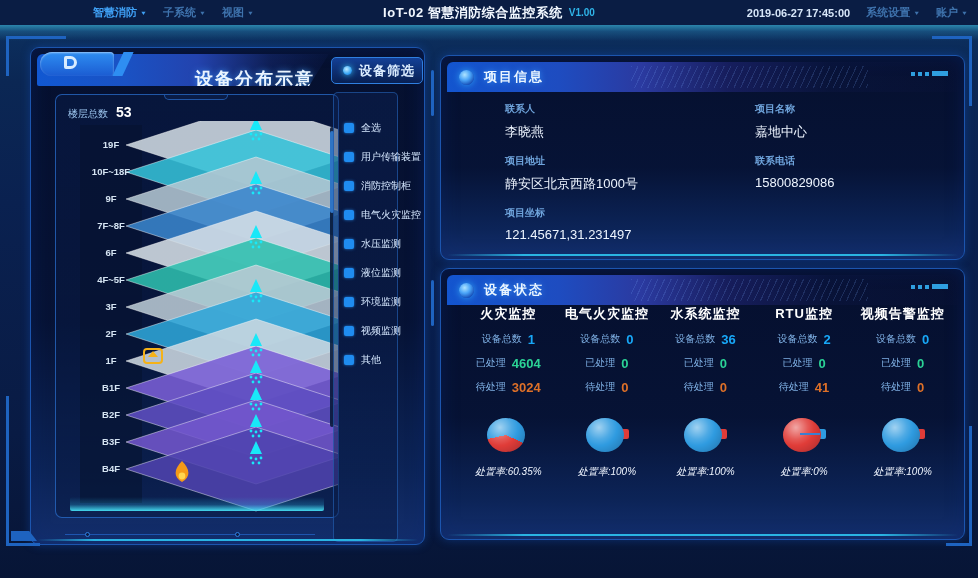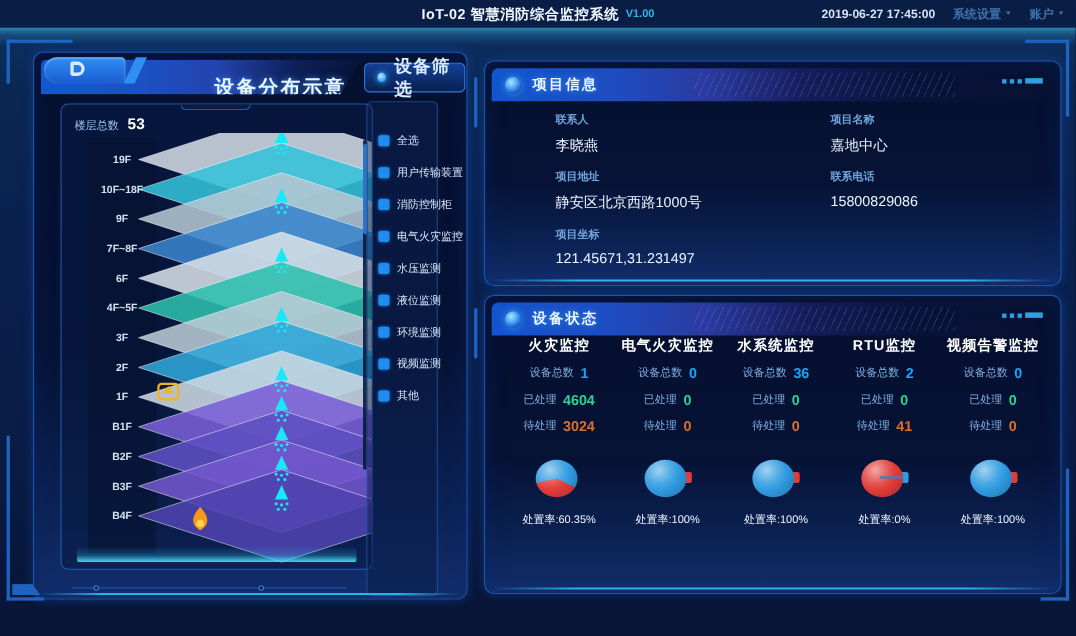--- a/index.html
+++ b/index.html
@@ -49,21 +49,21 @@
     background:linear-gradient(90deg,#1158d2 0%,#1a52c4 30%,#2343ae 55%,rgba(26,48,130,.45) 80%,rgba(12,26,74,.25) 100%);
     clip-path:polygon(0 0,100% 0,calc(100% - 20px) 100%,0 100%);}
   .lp-logo{position:absolute;left:9px;top:4px;width:74px;height:24px;border-radius:12px 4px 4px 12px;
     background:linear-gradient(180deg,#2e8ef2 0%,#1b5cd2 100%);box-shadow:inset 0 1px 2px rgba(255,255,255,.5);}
   .lp-logo .d{position:absolute;left:24px;top:4px;width:13px;height:13px;border:3px solid #d8ecff;border-radius:3px 10px 10px 3px;}
   .lp-logo .slash{position:absolute;right:-14px;top:0;width:10px;height:24px;background:#2e8ef2;transform:skewX(-25deg);}
   .lp-title{position:absolute;left:158px;top:13px;font-size:18px;font-weight:bold;color:#eaf5ff;letter-spacing:2px;text-shadow:0 0 6px rgba(60,160,255,.8);}
   .filter-tab{position:absolute;left:300px;top:9px;width:92px;height:27px;border:1px solid #2f7fe0;border-radius:5px;
     background:linear-gradient(180deg,rgba(22,72,168,.85),rgba(10,38,96,.7));display:flex;align-items:center;gap:7px;padding-left:11px;cursor:pointer;}
   .filter-dot{width:9px;height:9px;border-radius:50%;background:radial-gradient(circle at 40% 35%,#bfeaff,#35a6f5 60%,#1a5ad0);box-shadow:0 0 6px #35c1f0;}
-  .filter-tab span{font-size:16px;color:#dcedff;font-weight:bold;letter-spacing:1px;}
+  .filter-tab span{font-size:13px;color:#dcedff;font-weight:bold;letter-spacing:1px;}
   .building-box{position:absolute;left:24px;top:46px;width:284px;height:424px;border:1px solid rgba(42,110,205,.75);border-radius:7px;
     background:linear-gradient(180deg,rgba(12,34,84,.35),rgba(8,24,62,.5));overflow:hidden;}
   .building-box .toptab{position:absolute;left:108px;top:-1px;width:64px;height:6px;background:#0a1c46;border:1px solid rgba(42,110,205,.7);border-top:none;border-radius:0 0 5px 5px;}
   .floor-total{position:absolute;left:12px;top:9px;display:flex;align-items:baseline;gap:8px;z-index:5;}
   .floor-total .lab{font-size:10px;color:#9cc5ee;}
   .floor-total .val{font-size:14px;font-weight:bold;color:#fff;}
   .bsvg{position:absolute;left:0;top:26px;}
   .bscroll{position:absolute;right:4px;top:32px;width:4px;height:300px;background:rgba(8,24,56,.9);border-radius:2px;}
   .bscroll .thumb{position:absolute;left:0;top:4px;width:4px;height:82px;background:#2f74c4;border-radius:2px;cursor:grab;}
   .platform{position:absolute;left:14px;right:14px;bottom:6px;height:14px;border-radius:2px;
@@ -90,28 +90,42 @@
   .srow .sval{font-size:13px;font-weight:bold;}
   .sval.total{color:#18a8f8;}
   .sval.proc{color:#2bd396;}
   .sval.pend{color:#de7028;}
   .pie-wrap{position:relative;width:48px;height:38px;margin-top:14px;}
   .pie{position:absolute;left:3px;top:0;width:38px;height:34px;border-radius:50%;z-index:1;}
   .pie:after{content:'';position:absolute;inset:0;border-radius:50%;
     background:radial-gradient(circle at 34% 28%,rgba(255,255,255,.55) 0%,rgba(255,255,255,.15) 34%,rgba(0,0,0,0) 52%,rgba(0,0,20,.28) 100%);}
   .notch{position:absolute;left:36px;top:11px;width:10px;height:10px;border-radius:2px;z-index:0;}
   .leader{position:absolute;left:20px;top:15px;width:20px;height:2px;background:#3a7fd0;z-index:2;}
-  .rate{margin-top:9px;font-size:10px;color:#f0f6ff;}
+  .rate{margin-top:9px;font-size:10px;color:#f0f6ff;font-style:italic;}
 </style>
 </head>
 <body>
 
 <div class="stage">
 
   <div class="topbar">
+    <div class="menus">
+        <span class="menu-item active">
+          <span>智慧消防</span>
+          <span class="caret">▼</span>
+        </span>
+        <span class="menu-item">
+          <span>子系统</span>
+          <span class="caret">▼</span>
+        </span>
+        <span class="menu-item">
+          <span>视图</span>
+          <span class="caret">▼</span>
+        </span>
+      </div>
     <div class="tb-title">
       <span class="t">IoT-02 智慧消防综合监控系统</span>
       <span class="v">V1.00</span>
     </div>
     <div class="tb-right">
       <span class="tb-date">2019-06-27 17:45:00</span>
       <span class="menu-item" id="rm0">
           <span>系统设置</span>
           <span class="caret">▼</span>
         </span>

